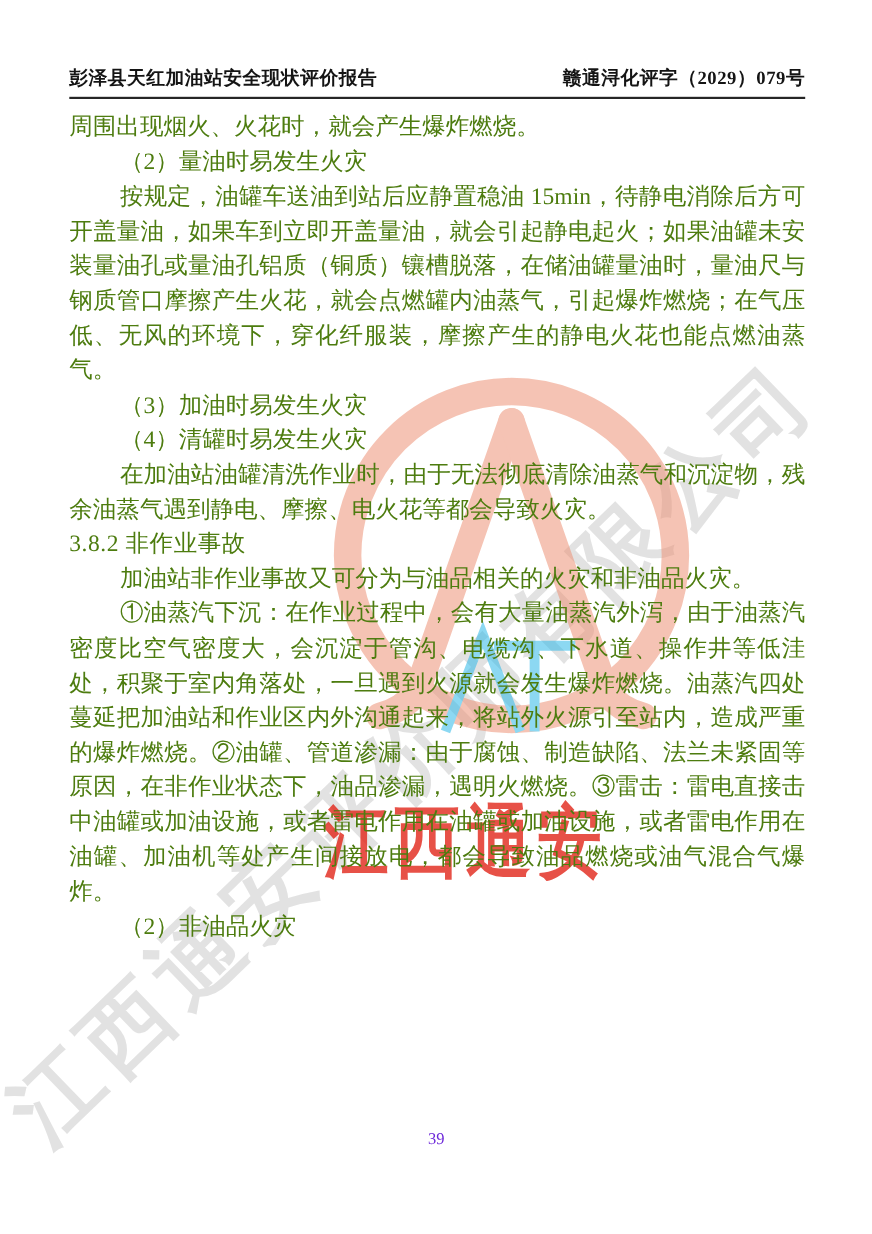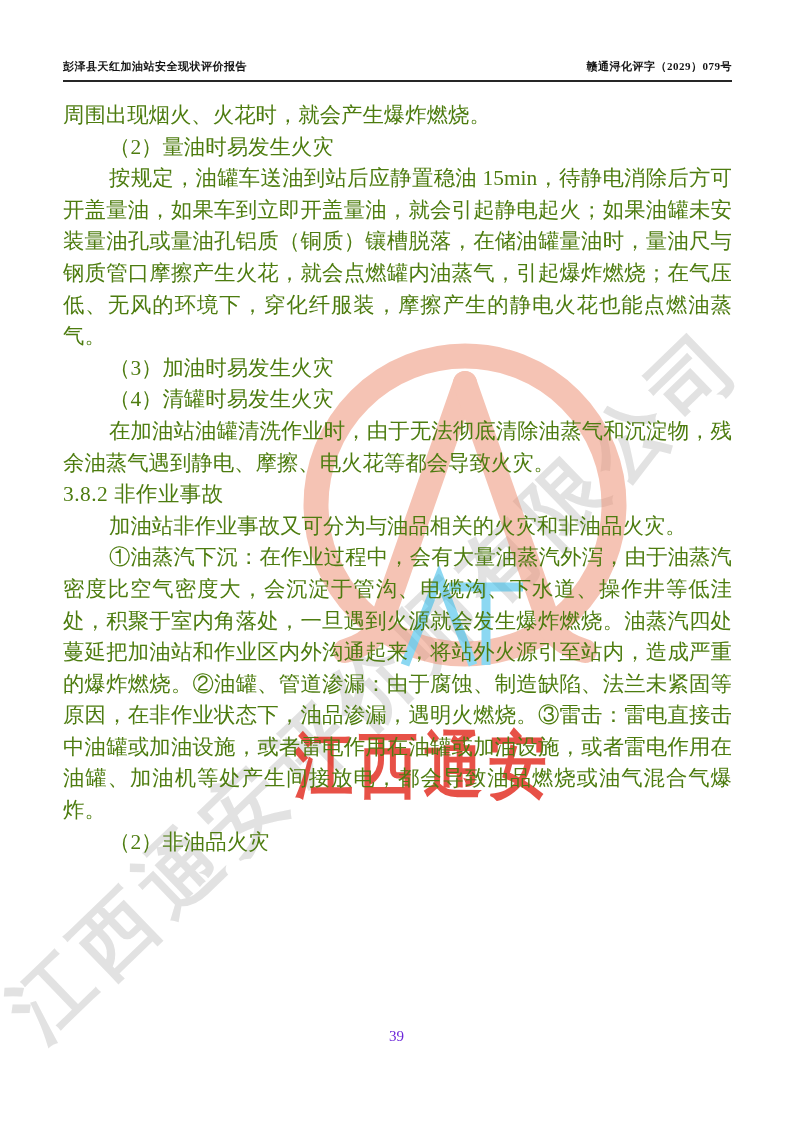--- a/index.html
+++ b/index.html
@@ -9,21 +9,21 @@
     margin:0 auto;
     background:#ffffff;
     overflow:hidden;
     font-family:"Liberation Serif","DejaVu Serif",serif;
   }
 
   
   .header{
     position:absolute;left:63px;right:61px;top:59px;
     display:flex;justify-content:space-between;align-items:flex-end;
-    font-size:11px;font-weight:bold;color:#141414;
+    font-size:17px;font-weight:bold;color:#141414;
     padding-bottom:6px;border-bottom:2px solid #262626;
     z-index:6;letter-spacing:0.5px;
   }
 
   
   .wm-diag{
     position:absolute;left:-14px;top:986px;
     transform:rotate(-44deg);transform-origin:0 0;
     font-family:"Liberation Sans","DejaVu Sans",sans-serif;
     font-size:80px;font-weight:bold;letter-spacing:9px;

